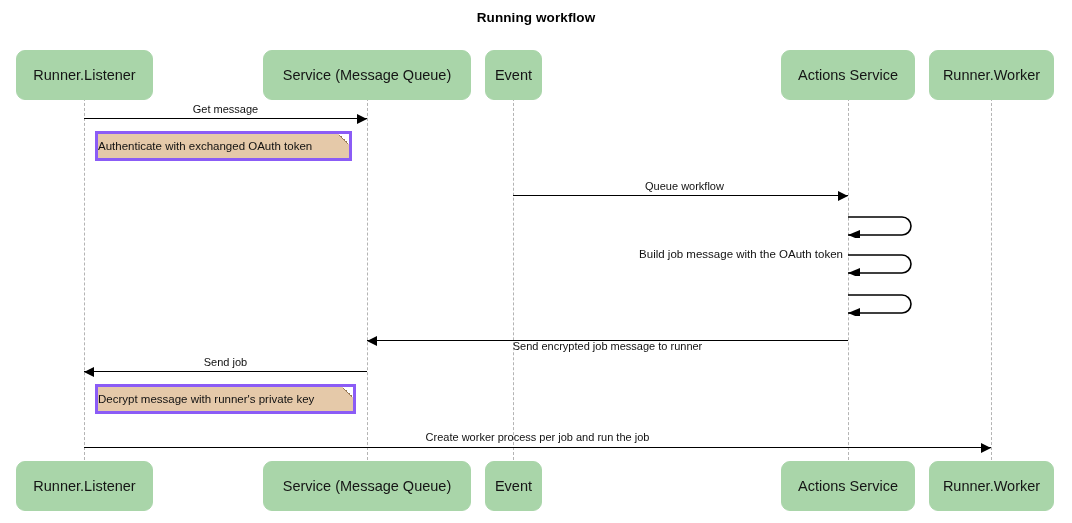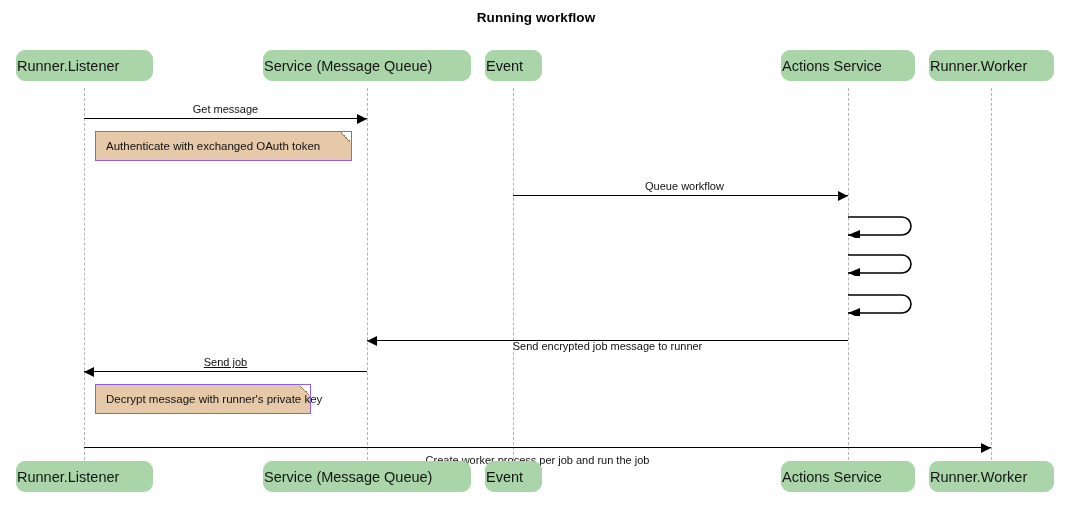--- a/index.html
+++ b/index.html
@@ -34,24 +34,25 @@
     letter-spacing: 0.1px;
   }
   .participant {
     position: absolute;
     box-sizing: border-box;
     background: #a9d5a9;
     border: 1px solid #a9d5a9;
     border-radius: 9px;
     display: flex;
     align-items: center;
+    justify-content: center;
     font-size: 14.5px;
     color: #151515;
     white-space: nowrap;
-    height: 31px;
+    height: 50px;
   }
   .lifeline {
     position: absolute;
     width: 0;
     border-left: 1px dashed #b4b4b4;
   }
   .msg {
     position: absolute;
     height: 1px;
     background: #000000;
@@ -83,27 +84,26 @@
     white-space: nowrap;
     text-align: right;
   }
   .selfloop {
     position: absolute;
   }
   .note {
     position: absolute;
     box-sizing: border-box;
     background: #e5c9a9;
-    border: 1px solid #8b5cf6;
+    border: 3px solid #8b5cf6;
     font-size: 11.5px;
     color: #111111;
     white-space: nowrap;
     display: flex;
     align-items: center;
-    padding-left: 10px;
     height: 30px;
   }
   .note-fold {
     position: absolute;
     right: 0;
     top: 0;
     width: 10px;
     height: 10px;
     background: linear-gradient(225deg, #ffffff 0 50%, #9a7b57 50% 57%, #e5c9a9 57% 100%);
   }
@@ -148,44 +148,45 @@
 
   <div class="msg-label" style="left:517px; top:180px; width:335px;">Queue workflow</div>
   <div class="msg" style="left:513px; top:195px; width:335px;"></div>
   <div class="arrowhead right" style="left:838px; top:191px;"></div>
 
   <svg class="selfloop" xmlns="http://www.w3.org/2000/svg" style="left:846px; top:212px;" width="76" height="26" viewBox="0 0 76 26">
     <path d="M2 5 H56 A9 9 0 0 1 56 23 H2" fill="none" stroke="#000000" stroke-width="1.6"></path>
     <polygon points="2,23 14,18 14,28" fill="#000000"></polygon>
   </svg>
 
+  <div class="self-label" style="left:500px; top:248px; width:343px;">Build job message with the OAuth token</div>
   <svg class="selfloop" xmlns="http://www.w3.org/2000/svg" style="left:846px; top:250px;" width="76" height="26" viewBox="0 0 76 26">
     <path d="M2 5 H56 A9 9 0 0 1 56 23 H2" fill="none" stroke="#000000" stroke-width="1.6"></path>
     <polygon points="2,23 14,18 14,28" fill="#000000"></polygon>
   </svg>
 
   <svg class="selfloop" xmlns="http://www.w3.org/2000/svg" style="left:846px; top:290px;" width="76" height="26" viewBox="0 0 76 26">
     <path d="M2 5 H56 A9 9 0 0 1 56 23 H2" fill="none" stroke="#000000" stroke-width="1.6"></path>
     <polygon points="2,23 14,18 14,28" fill="#000000"></polygon>
   </svg>
 
   <div class="msg-label" style="left:367px; top:340px; width:481px;">Send encrypted job message to runner</div>
   <div class="msg" style="left:367px; top:340px; width:481px;"></div>
   <div class="arrowhead left" style="left:367px; top:336px;"></div>
 
-  <div class="msg-label" style="left:84px; top:356px; width:283px;text-decoration:underline;">Send job</div>
+  <div class="msg-label" style="left:84px; top:356px; width:283px;">Send job</div>
   <div class="msg" style="left:84px; top:371px; width:283px;"></div>
   <div class="arrowhead left" style="left:84px; top:367px;"></div>
 
-  <div class="note" style="left:95px; top:384px; width:216px;">
+  <div class="note" style="left:95px; top:384px; width:261px;">
     <span>Decrypt message with runner's private key</span>
     <span class="note-fold"></span>
   </div>
 
-  <div class="msg-label" style="left:84px; top:454px; width:907px;">Create worker process per job and run the job</div>
+  <div class="msg-label" style="left:84px; top:431px; width:907px;">Create worker process per job and run the job</div>
   <div class="msg" style="left:84px; top:447px; width:907px;"></div>
   <div class="arrowhead right" style="left:981px; top:443px;"></div>
 
   <div class="participant" style="left:16px; top:461px; width:137px;">
     <span>Runner.Listener</span>
   </div>
   <div class="participant" style="left:263px; top:461px; width:208px;">
     <span>Service (Message Queue)</span>
   </div>
   <div class="participant" style="left:485px; top:461px; width:57px;">

